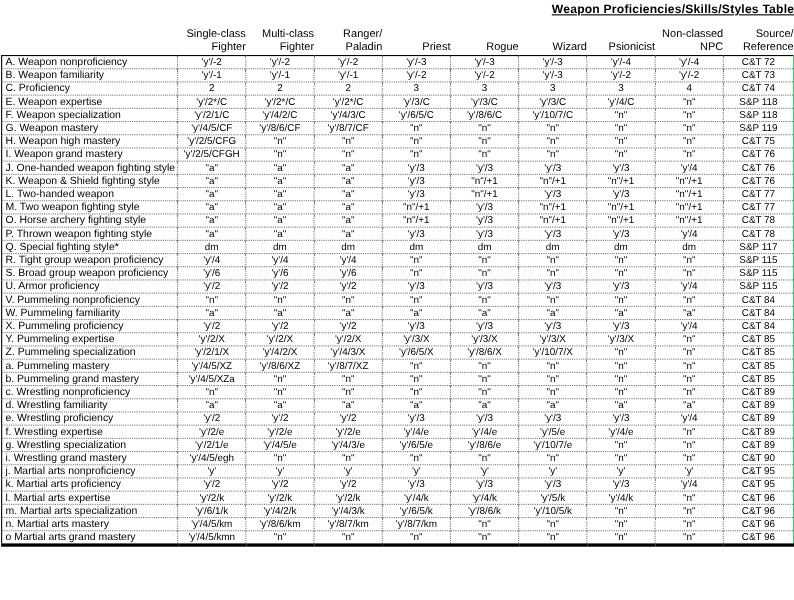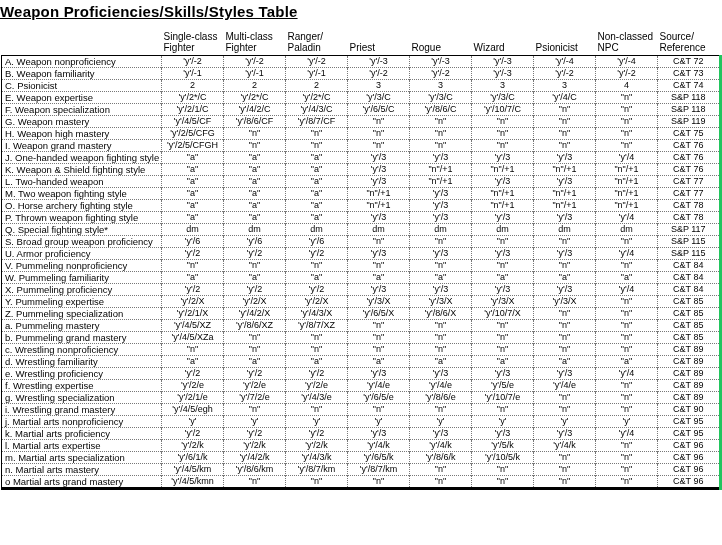--- a/index.html
+++ b/index.html
@@ -1,35 +1,35 @@
 <!DOCTYPE html>
 <html><head>
 <meta charset="utf-8">
 <style>
   html,body { margin:0; padding:0; background:#fff; color:#000; }
   body { width:722px; height:545px; font-family:"Liberation Sans", sans-serif; }
   .title {
-    font-size:15px; font-weight:bold; text-decoration:underline;
-    text-align:left; margin:3px 0 1px 0; letter-spacing:0.2px;
+    font-size:11px; font-weight:bold; text-decoration:underline;
+    text-align:right; margin:3px 0 1px 0; letter-spacing:0.2px;
   }
   table { border-collapse:collapse; table-layout:fixed; width:720px; margin:0 1px; }
   thead th {
     font-weight:normal; font-size:10px; line-height:11px;
-    text-align:left; vertical-align:bottom; white-space:pre-line;
+    text-align:right; vertical-align:bottom; white-space:pre-line;
     padding:0 0 2px 2px; height:32px; overflow:hidden;
   }
   tbody td {
     font-size:9px; line-height:11px; height:11px; padding:0;
     text-align:center; white-space:nowrap; overflow:hidden;
     border-left:1px dotted #777; border-top:1px dotted #777;
   }
   tbody td.label { text-align:left; padding-left:3px; font-size:9.5px;margin-top:21px; }
   tbody tr:first-child td { border-top:1px solid #000; }
   tbody td:first-child { border-left:1px solid #000; }
-  tbody td:last-child { border-right:6px solid #22c55e; }
+  tbody td:last-child { border-right:1px solid #22c55e; }
   tbody tr:last-child td { border-bottom:3px solid #000; }
 </style>
 </head>
 <body>
 
 <div class="page">
   <div class="title">Weapon Proficiencies/Skills/Styles Table</div>
   <table>
     <colgroup>
       <col style="width:160px">
@@ -81,21 +81,21 @@
           <td>'y'/-1</td>
           <td>'y'/-1</td>
           <td>'y'/-2</td>
           <td>'y'/-2</td>
           <td>'y'/-3</td>
           <td>'y'/-2</td>
           <td>'y'/-2</td>
           <td>C&amp;T 73</td>
         </tr>
         <tr>
-          <td class="label">C. Psionicist</td>
+          <td class="label">C. Proficiency</td>
           <td>2</td>
           <td>2</td>
           <td>2</td>
           <td>3</td>
           <td>3</td>
           <td>3</td>
           <td>3</td>
           <td>4</td>
           <td>C&amp;T 74</td>
         </tr>
@@ -237,20 +237,32 @@
           <td>dm</td>
           <td>dm</td>
           <td>dm</td>
           <td>dm</td>
           <td>dm</td>
           <td>dm</td>
           <td>dm</td>
           <td>S&amp;P 117</td>
         </tr>
         <tr>
+          <td class="label">R. Tight group weapon proficiency</td>
+          <td>'y'/4</td>
+          <td>'y'/4</td>
+          <td>'y'/4</td>
+          <td>"n"</td>
+          <td>"n"</td>
+          <td>"n"</td>
+          <td>"n"</td>
+          <td>"n"</td>
+          <td>S&amp;P 115</td>
+        </tr>
+        <tr>
           <td class="label">S. Broad group weapon proficiency</td>
           <td>'y'/6</td>
           <td>'y'/6</td>
           <td>'y'/6</td>
           <td>"n"</td>
           <td>"n"</td>
           <td>"n"</td>
           <td>"n"</td>
           <td>"n"</td>
           <td>S&amp;P 115</td>
@@ -395,21 +407,21 @@
           <td>'y'/4/e</td>
           <td>'y'/4/e</td>
           <td>'y'/5/e</td>
           <td>'y'/4/e</td>
           <td>"n"</td>
           <td>C&amp;T 89</td>
         </tr>
         <tr>
           <td class="label">g. Wrestling specialization</td>
           <td>'y'/2/1/e</td>
-          <td>'y'/7/2/e</td>
+          <td>'y'/4/5/e</td>
           <td>'y'/4/3/e</td>
           <td>'y'/6/5/e</td>
           <td>'y'/8/6/e</td>
           <td>'y'/10/7/e</td>
           <td>"n"</td>
           <td>"n"</td>
           <td>C&amp;T 89</td>
         </tr>
         <tr>
           <td class="label">i. Wrestling grand mastery</td>

